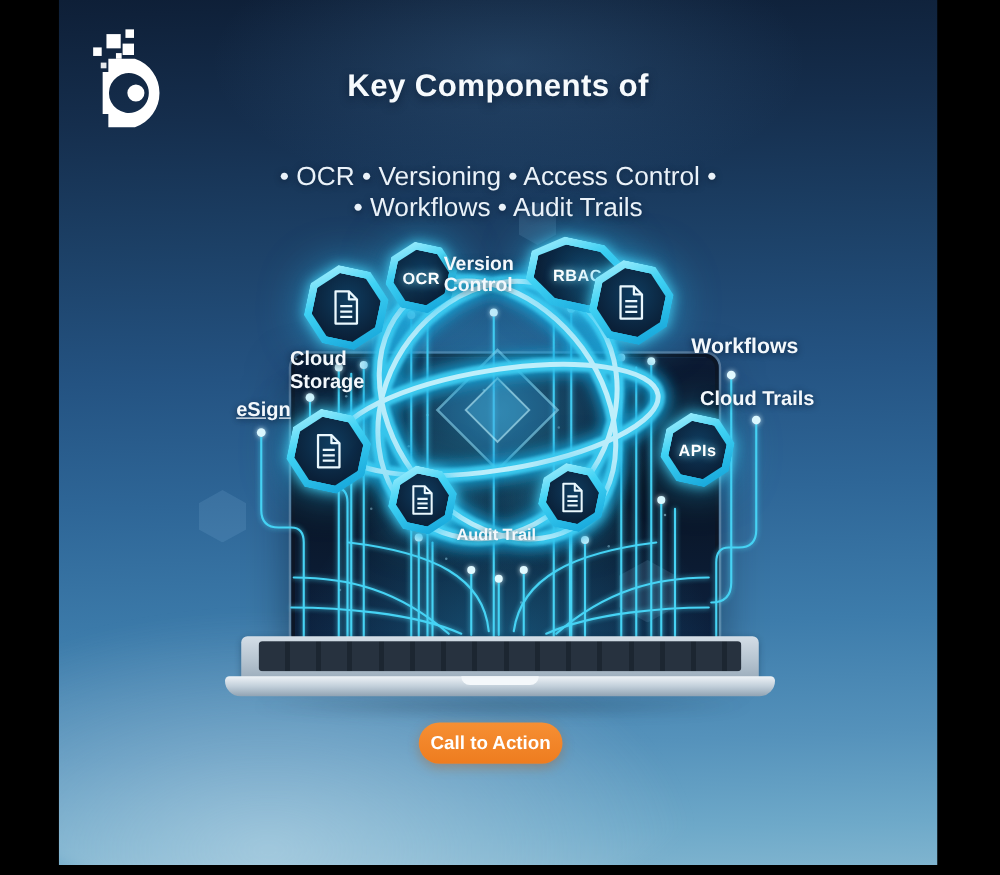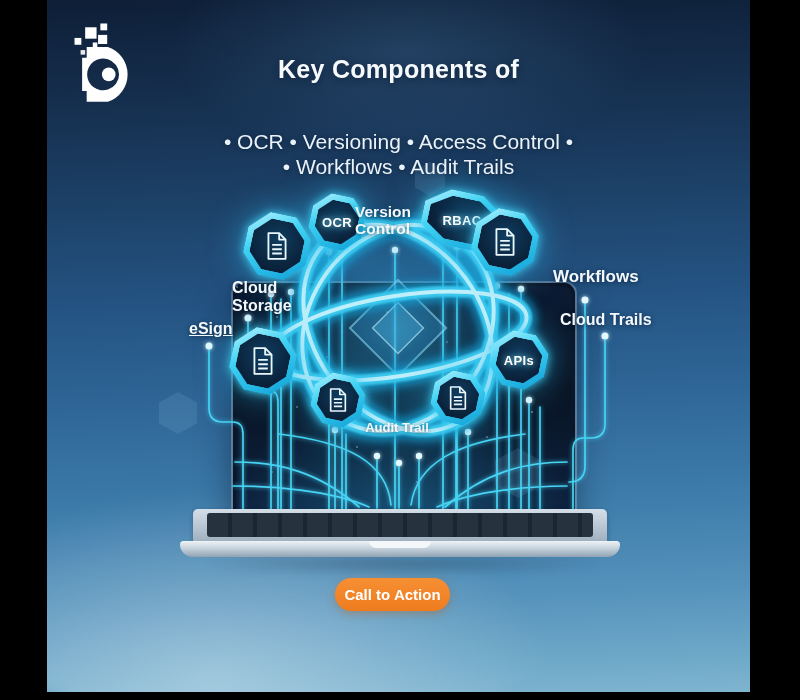--- a/index.html
+++ b/index.html
@@ -227,21 +227,21 @@
           <span class="badge-text">OCR</span>
         </div>
     </div>
     <div class="badge" style="left:375px;top:192px;width:56px;height:56px;padding-left:24px;">
       <div class="octo octo-outer"></div>
       <div class="octo octo-inner"></div>
       <div class="badge-center">
           <span class="badge-text">RBAC</span>
         </div>
     </div>
-    <div class="badge" style="left:444px;top:332px;width:56px;height:56px;">
+    <div class="badge" style="left:483px;top:332px;width:56px;height:56px;">
       <div class="octo octo-outer"></div>
       <div class="octo octo-inner"></div>
       <div class="badge-center">
           <span class="badge-text">APIs</span>
         </div>
     </div>
 
     <div class="badge" style="left:198px;top:214px;width:64px;height:64px;">
       <div class="octo octo-outer"></div>
       <div class="octo octo-inner"></div>

